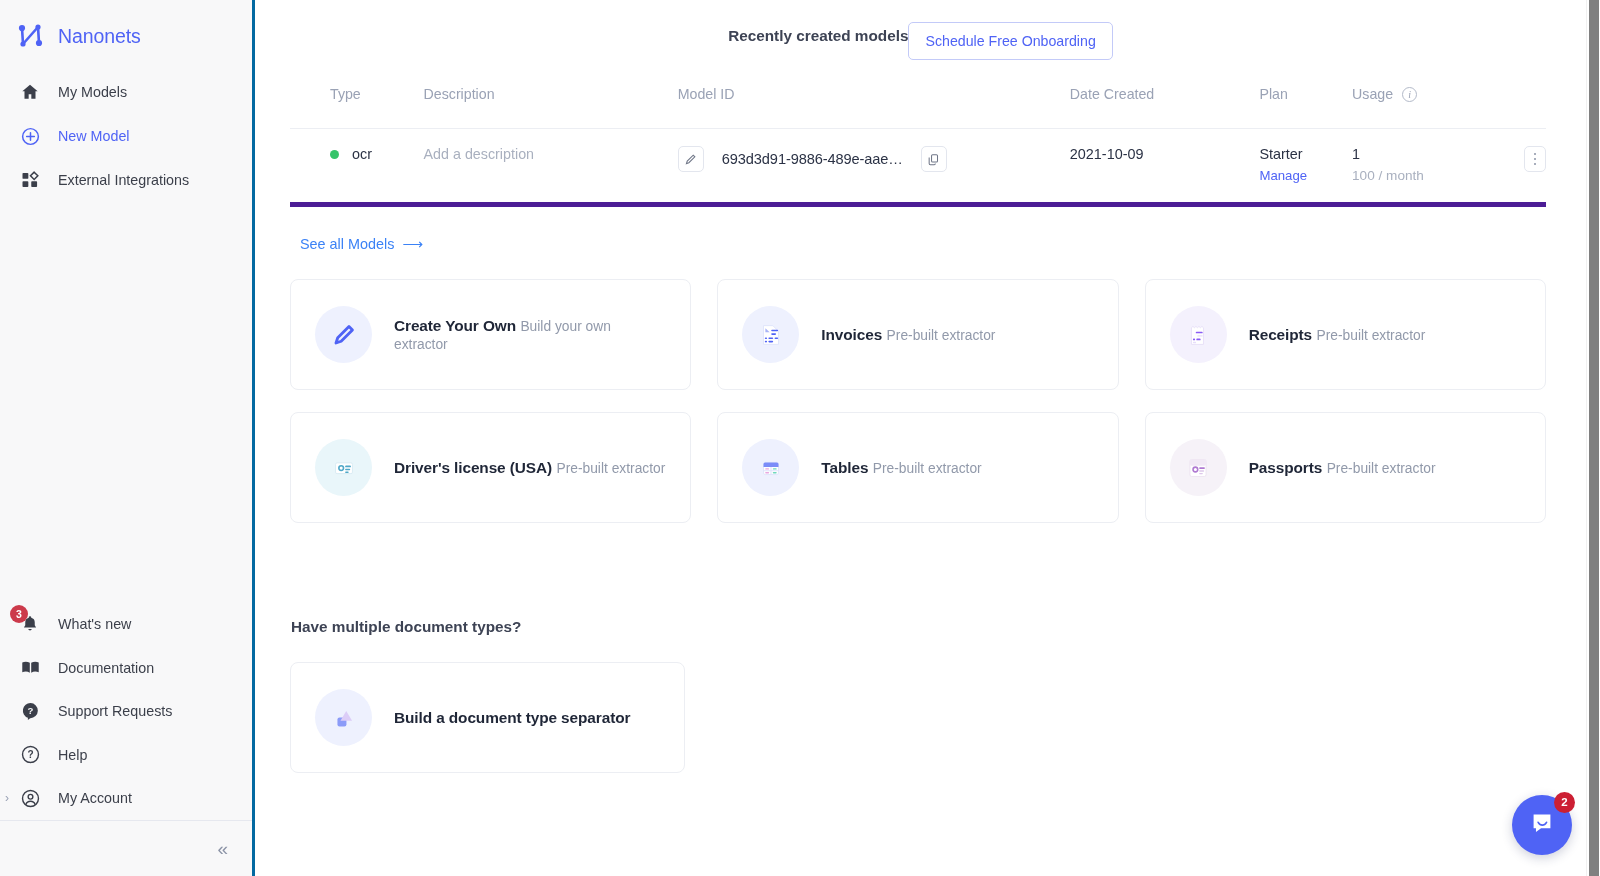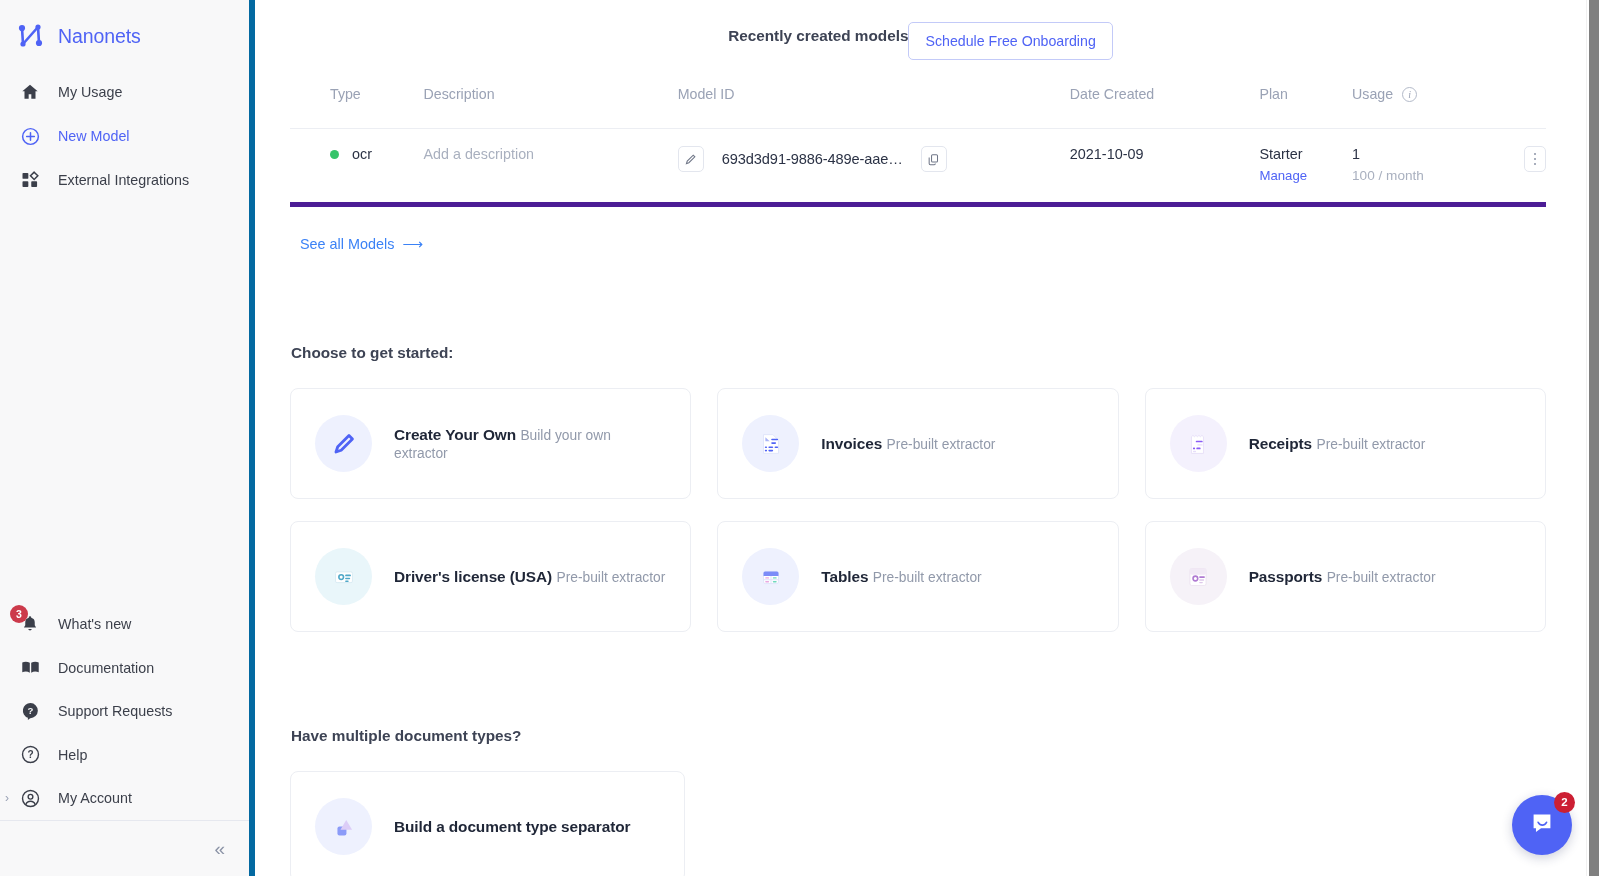--- a/index.html
+++ b/index.html
@@ -21,21 +21,21 @@
     overflow: hidden;
   }
 
   
   #sidebar {
     position: relative;
     width: 255px;
     height: 876px;
     flex: 0 0 255px;
     background: #f8f8f9;
-    border-right: 6px solid #0369a1;
+    border-right: 3px solid #0369a1;
     display: flex;
     flex-direction: column;
   }
 
   .brand {
     display: flex;
     align-items: center;
     gap: 12px;
     padding: 14px 0 0 16px;
     height: 58px;
@@ -397,21 +397,21 @@
     </div>
 
     <nav class="nav-top">
 
       <div class="nav-item">
         <span class="ico">
           <svg viewBox="0 0 24 24" width="20" height="20" fill="#3b3f4a">
               <path d="M12 3.2 2.8 11h2.6v9.2h5V14.6h3.2v5.6h5V11h2.6z"></path>
             </svg>
         </span>
-        <span class="lbl">My Usage</span>
+        <span class="lbl">My Models</span>
       </div>
 
       <div class="nav-item accent">
         <span class="ico">
           <svg viewBox="0 0 24 24" width="21" height="21" fill="none" stroke="#4f63f5" stroke-width="1.7">
             <circle cx="12" cy="12" r="9"></circle>
               <path d="M12 7.6v8.8M7.6 12h8.8" stroke-linecap="round"></path>
           </svg>
         </span>
         <span class="lbl">New Model</span>
@@ -564,21 +564,20 @@
           </tr>
         </tbody>
       </table>
 
       <div class="see-all">
         <span>See all Models</span>
         <span>⟶</span>
       </div>
 
       
-      <h3 class="cards-heading">Choose to get started:</h3>
 
       <div class="card-grid">
 
         <div class="card">
           <span class="card-icon bg-indigo">
             <svg viewBox="0 0 24 24" width="26" height="26" fill="none" stroke="#4f63f5" stroke-width="2.6" stroke-linecap="round" stroke-linejoin="round">
               <path d="M4.6 19.4 6.2 14.6 16.6 4.2l3.2 3.2L9.4 17.8z"></path>
             </svg>
           </span>
           <span>

